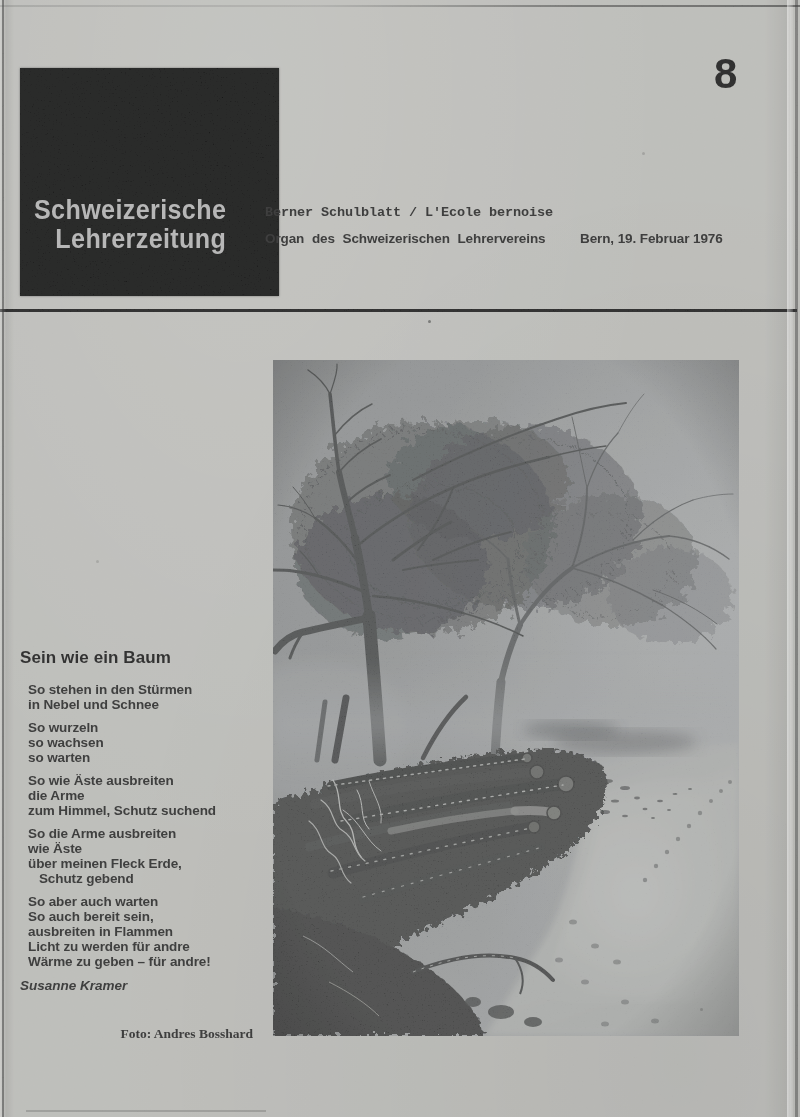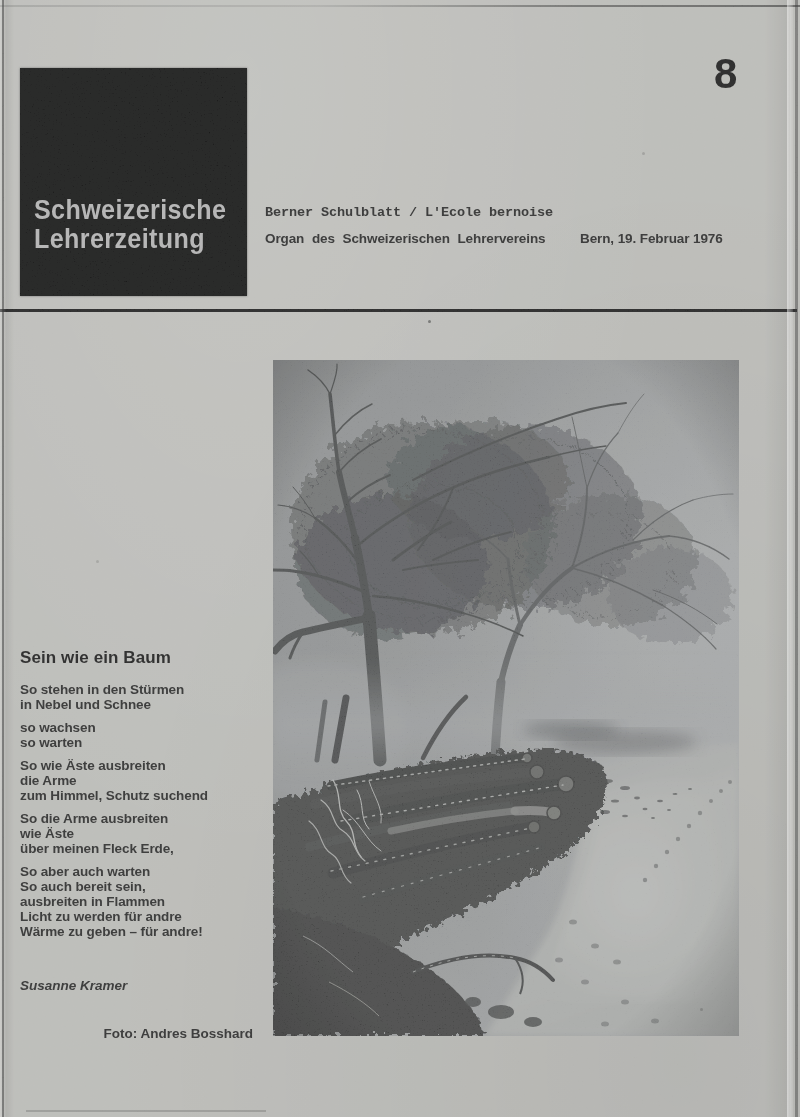--- a/index.html
+++ b/index.html
@@ -8,47 +8,47 @@
     position:relative;width:800px;height:1117px;
     font-family:"Liberation Sans","DejaVu Sans",sans-serif;
     color:#1c1c1c;
     background:
       radial-gradient(ellipse at 30% 8%, rgba(255,255,255,.10), transparent 55%),
       radial-gradient(ellipse at 85% 95%, rgba(0,0,0,.06), transparent 60%),
       #bcbcb8;
   }
   
   .masthead{
-    position:absolute;left:20px;top:68px;width:227px;height:228px;
-    background:#0b0b0b;box-shadow:0 0 2px rgba(0,0,0,.5);
+    position:absolute;left:20px;top:68px;width:259px;height:228px;
+    background:#0b0b0b;box-shadow:0 0 2px rgba(0,0,0,.5);text-align:right;
   }
   .masthead-text{
     position:absolute;left:14px;top:128px;
     color:#b3b3b3;font-weight:bold;font-size:27px;line-height:29px;
     letter-spacing:.4px;transform:scaleX(.93);transform-origin:left top;
     white-space:nowrap;
   }
   .issue-number{
     position:absolute;left:714px;top:50px;
     font-size:42px;font-weight:bold;color:#141414;letter-spacing:0;
   }
   .hdr-line{position:absolute;font-size:13.5px;font-weight:bold;letter-spacing:-.1px;color:#232323;white-space:nowrap;}
   .hdr-sub{left:265px;top:205px;font-family:Liberation Mono, monospace;}
   .hdr-organ{left:265px;top:231px;word-spacing:4px;}
   .hdr-date{left:580px;top:231px;}
   .rule{position:absolute;left:0;top:309px;right:3px;height:3px;background:#161616;}
   
   .poem{position:absolute;left:20px;top:644px;width:240px;}
   .poem-title{font-size:17px;font-weight:bold;color:#151515;margin:4px 0 14px 0;letter-spacing:.1px;}
-  .stanza{margin:0 0 8px 0;}
+  .stanza{margin:0 0 8px 8px;}
   .poem-line{font-size:13.5px;font-weight:bold;color:#242424;line-height:15px;white-space:pre;letter-spacing:-.1px;}
   .poem-author{position:absolute;left:20px;top:978px;width:227px;text-align:left;
     font-size:13.5px;font-weight:bold;font-style:italic;color:#242424;}
   .photo-credit{position:absolute;left:20px;top:1026px;width:233px;text-align:right;
-    font-size:13.5px;font-weight:bold;color:#232323;}
+    font-size:13.5px;font-weight:bold;color:#232323;font-family:Liberation Serif, serif;}
   
   .photo{position:absolute;left:273px;top:360px;width:466px;height:676px;display:block;}
   
   .artifact{position:absolute;pointer-events:none;}
   .edge-left-soft{left:0;top:0;bottom:0;width:14px;background:linear-gradient(90deg,rgba(255,255,255,.28),rgba(0,0,0,.08) 45%,transparent);}
   .edge-left{left:2px;top:0;bottom:0;width:2px;background:rgba(25,25,25,.5);}
   .edge-top{top:5px;left:0;right:0;height:2px;background:linear-gradient(90deg,rgba(40,40,40,.18),rgba(40,40,40,.12) 40%,rgba(30,30,30,.5) 72%,rgba(30,30,30,.6));}
   .edge-right-shade{top:0;bottom:0;left:764px;width:26px;background:linear-gradient(90deg,transparent,rgba(0,0,0,.08));}
   .edge-right-hi{top:0;bottom:0;left:787px;width:6px;background:linear-gradient(90deg,rgba(255,255,255,.55),rgba(255,255,255,.12));}
   .edge-right-dark{top:0;bottom:0;left:795px;width:3px;background:rgba(35,35,35,.45);}
@@ -76,32 +76,34 @@
 
   <div class="rule"></div>
 
   <div class="poem">
     <div class="poem-title">Sein wie ein Baum</div>
     <div class="stanza">
       <div class="poem-line">So stehen in den Stürmen</div>
       <div class="poem-line">in Nebel und Schnee</div>
     </div>
     <div class="stanza">
+      <div class="poem-line">So wurzeln</div>
       <div class="poem-line">so wachsen</div>
       <div class="poem-line">so warten</div>
     </div>
     <div class="stanza">
       <div class="poem-line">So wie Äste ausbreiten</div>
       <div class="poem-line">die Arme</div>
       <div class="poem-line">zum Himmel, Schutz suchend</div>
     </div>
     <div class="stanza">
       <div class="poem-line">So die Arme ausbreiten</div>
       <div class="poem-line">wie Äste</div>
       <div class="poem-line">über meinen Fleck Erde,</div>
+      <div class="poem-line">   Schutz gebend</div>
     </div>
     <div class="stanza">
       <div class="poem-line">So aber auch warten</div>
       <div class="poem-line">So auch bereit sein,</div>
       <div class="poem-line">ausbreiten in Flammen</div>
       <div class="poem-line">Licht zu werden für andre</div>
       <div class="poem-line">Wärme zu geben – für andre!</div>
     </div>
   </div>
   <div class="poem-author">Susanne Kramer</div>

